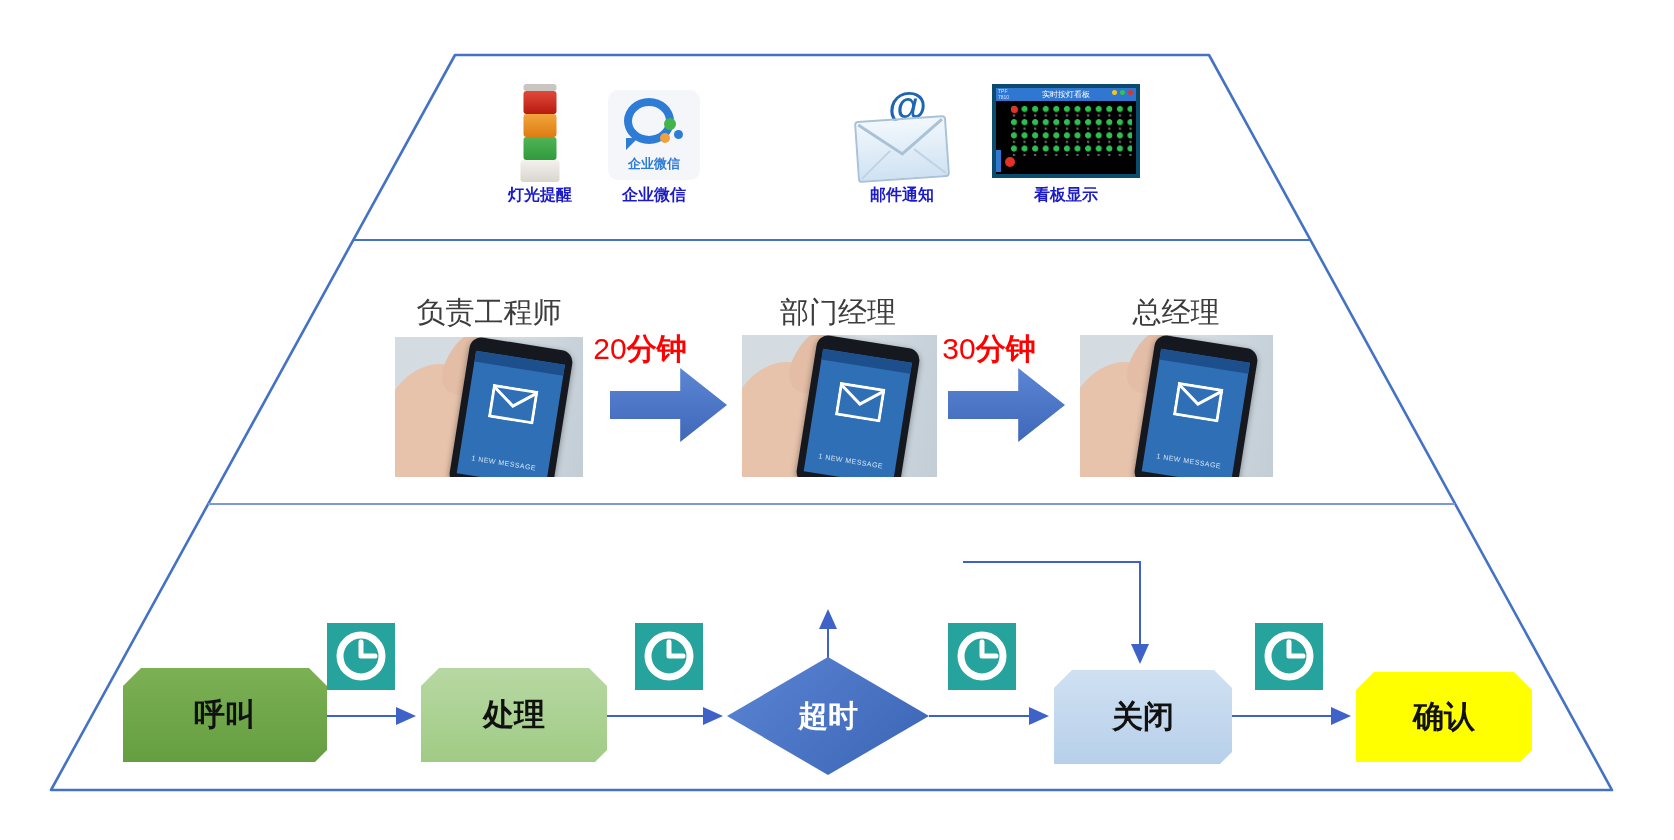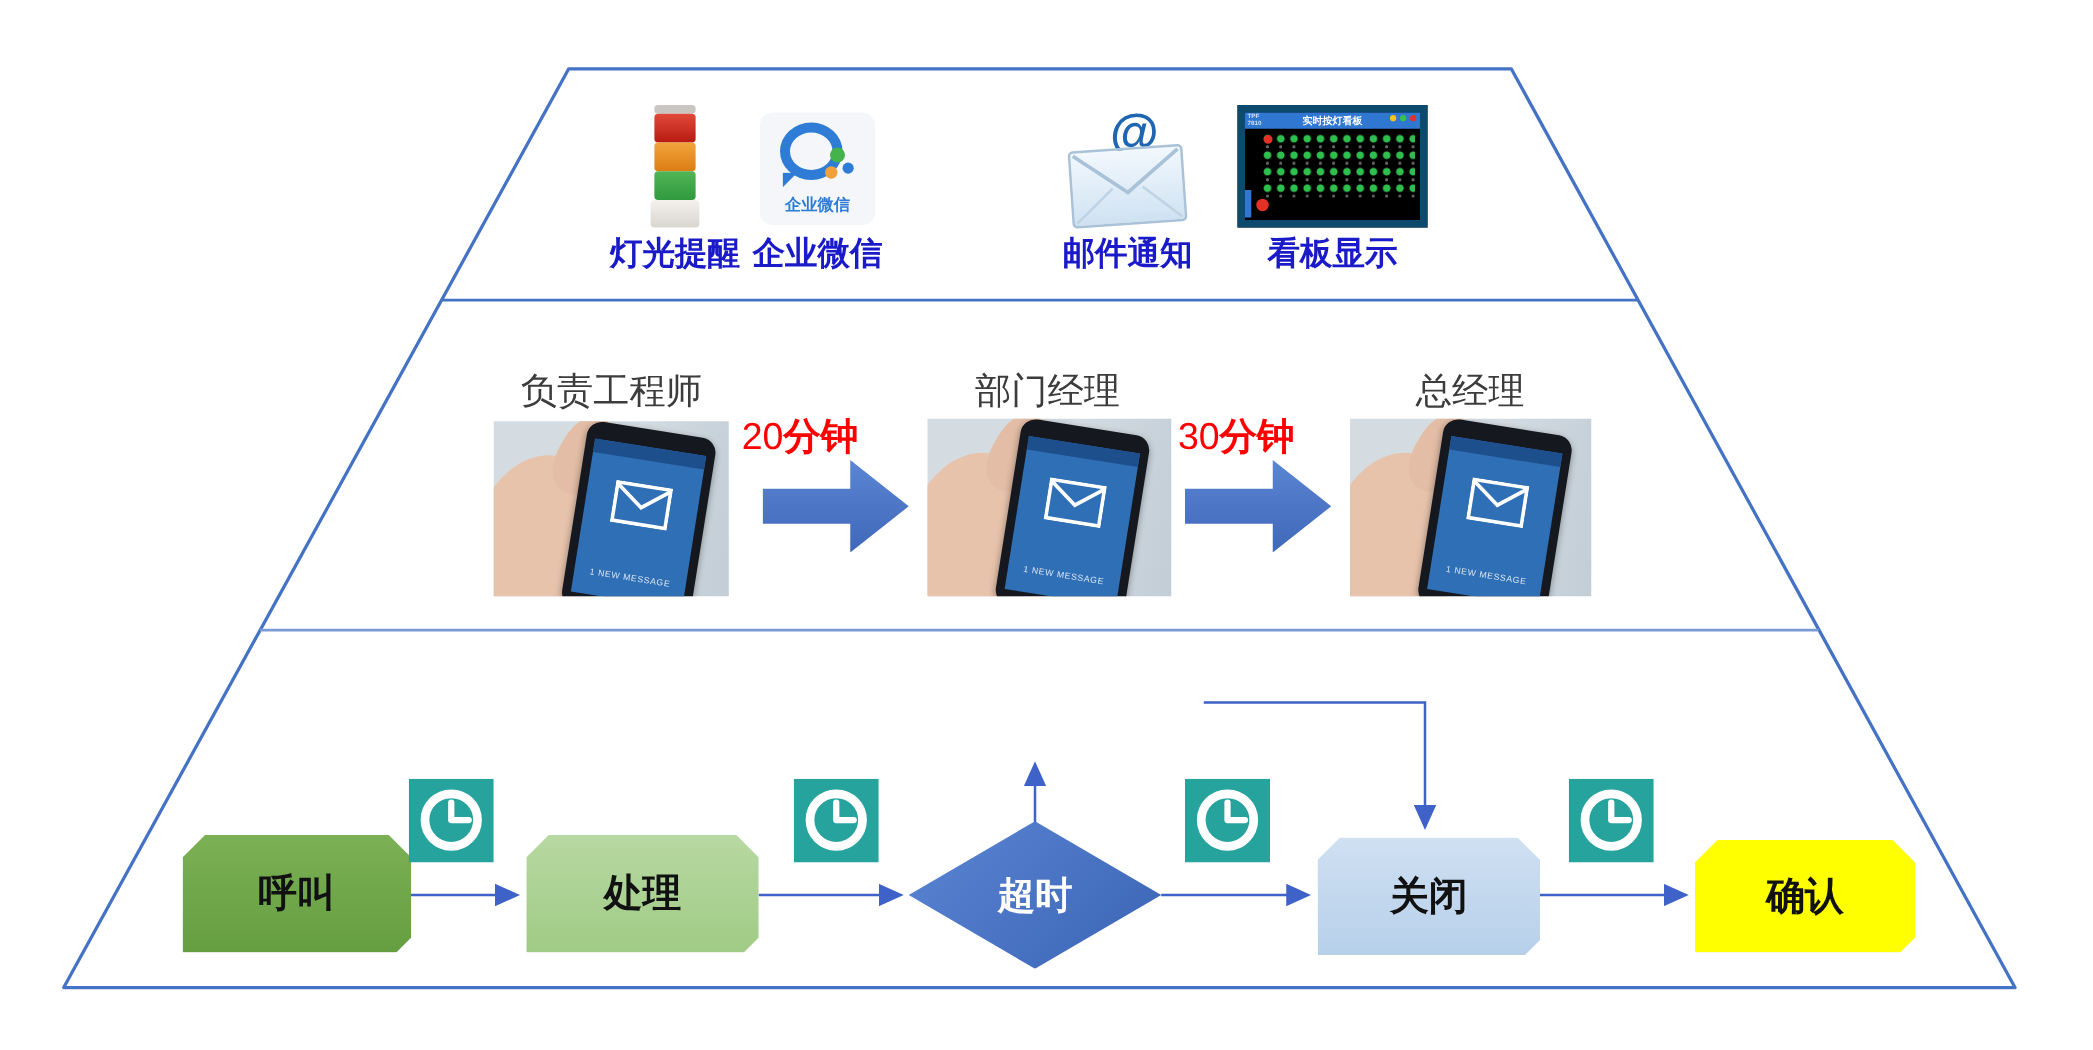--- a/index.html
+++ b/index.html
@@ -6,22 +6,22 @@
   #canvas{position:relative;width:1674px;height:840px;background:#ffffff;overflow:hidden;
           font-family:"Liberation Sans",sans-serif;}
   #wires{position:absolute;left:0;top:0;width:1674px;height:840px;}
 
   
   .stepbox{position:absolute;display:flex;align-items:center;justify-content:center;
            font-weight:bold;font-size:31px;color:#111;
            clip-path:polygon(18px 0,calc(100% - 18px) 0,100% 18px,100% calc(100% - 12px),
                      calc(100% - 12px) 100%,0 100%,0 18px);
            filter:drop-shadow(2px 2px 2px rgba(120,120,120,.45));}
-  .box-call{left:123px;top:668px;width:183px;height:94px;
-            background:linear-gradient(#7cb055,#659e41);margin-left:23px;}
+  .box-call{left:123px;top:668px;width:204px;height:94px;
+            background:linear-gradient(#7cb055,#659e41);}
   .box-process{left:421px;top:668px;width:186px;height:94px;
             background:linear-gradient(#b7d8a2,#a0cb85);}
   .box-close{left:1054px;top:670px;width:178px;height:94px;
             background:linear-gradient(#cfe0f2,#b7d0ea);}
   .box-confirm{left:1356px;top:672px;width:176px;height:90px;
             background:#ffff00;}
   .diamond{position:absolute;left:727px;top:657px;width:202px;height:118px;
            display:flex;align-items:center;justify-content:center;
            font-weight:bold;font-size:30px;color:#fff;
            clip-path:polygon(50% 0,100% 50%,50% 100%,0 50%);
@@ -57,21 +57,21 @@
         padding:14px 7px 12px 7px;box-sizing:border-box;}
   .screen{width:100%;height:100%;background:#2f6fb5;position:relative;overflow:hidden;}
   .scrbar{height:11px;background:#1d4f8d;}
   .env{position:absolute;left:50%;top:30px;transform:translateX(-50%);}
   .msg{position:absolute;left:0;right:0;bottom:14px;text-align:center;color:#d8e6f5;
        font-size:7px;letter-spacing:.5px;white-space:nowrap;}
 
   
   .channel{position:absolute;top:84px;width:140px;height:130px;}
   .ch-label{position:absolute;left:50%;top:101px;transform:translateX(-50%);
-        font-weight:bold;font-size:26px;color:#1a1ac8;white-space:nowrap;}
+        font-weight:bold;font-size:16px;color:#1a1ac8;white-space:nowrap;}
   .cicon{position:absolute;left:50%;transform:translateX(-50%);}
 
   
   .tower{top:0;width:33px;height:98px;}
   .tower div{width:33px;border-radius:3px;}
   .t-cap{height:7px;background:#c9c6c2;}
   .t-red{height:23px;background:linear-gradient(#e04a3a,#b81a10);}
   .t-org{height:23px;background:linear-gradient(#f2a43c,#dd7d12);}
   .t-grn{height:23px;background:linear-gradient(#52b455,#2f9a3e);}
   .t-base{height:22px;background:linear-gradient(#f4f2ee,#d9d5cf);width:39px !important;
@@ -104,21 +104,21 @@
 
   
   .mailwrap{top:4px;width:96px;height:94px;}
   .at{position:absolute;left:34px;top:-4px;font-size:40px;font-weight:bold;color:#1f66b2;
       text-shadow:0 0 3px #fff,0 0 3px #fff;}
   .envelope{position:absolute;left:2px;top:30px;width:88px;height:58px;transform:rotate(-4deg);
       background:linear-gradient(#f2f8fd,#cfe2f2);border:2px solid #a9c2d8;border-radius:4px;}
   .envelope .flap{position:absolute;left:0;top:0;width:100%;height:100%;}
 
   
-  .board{top:0;width:140px;height:86px;background:#000;border:6px solid #0c4a6e;font-weight:bold;}
+  .board{top:0;width:140px;height:86px;background:#000;border:4px solid #0c4a6e;}
   .b-head{height:13px;background:#2f77d1;color:#fff;font-size:8px;line-height:13px;
         text-align:center;white-space:nowrap;overflow:hidden;}
   .b-leds{position:absolute;left:13px;right:4px;top:16px;height:52px;
         background-image:radial-gradient(circle at 5px 5px,#2fbf4e 2.7px,transparent 3.4px),
                          radial-gradient(circle at 5px 11.5px,rgba(190,190,190,.55) 1px,transparent 1.5px);
         background-size:10.6px 13.2px;}
   .b-red1{position:absolute;left:15px;top:18px;width:7px;height:7px;border-radius:50%;background:#e33127;}
   .b-dots{position:absolute;right:3px;top:2px;display:flex;gap:3px;}
   .b-dots i{width:5px;height:5px;border-radius:50%;}
   .b-strip{position:absolute;left:0;bottom:2px;width:5px;height:22px;background:#2f77d1;}

